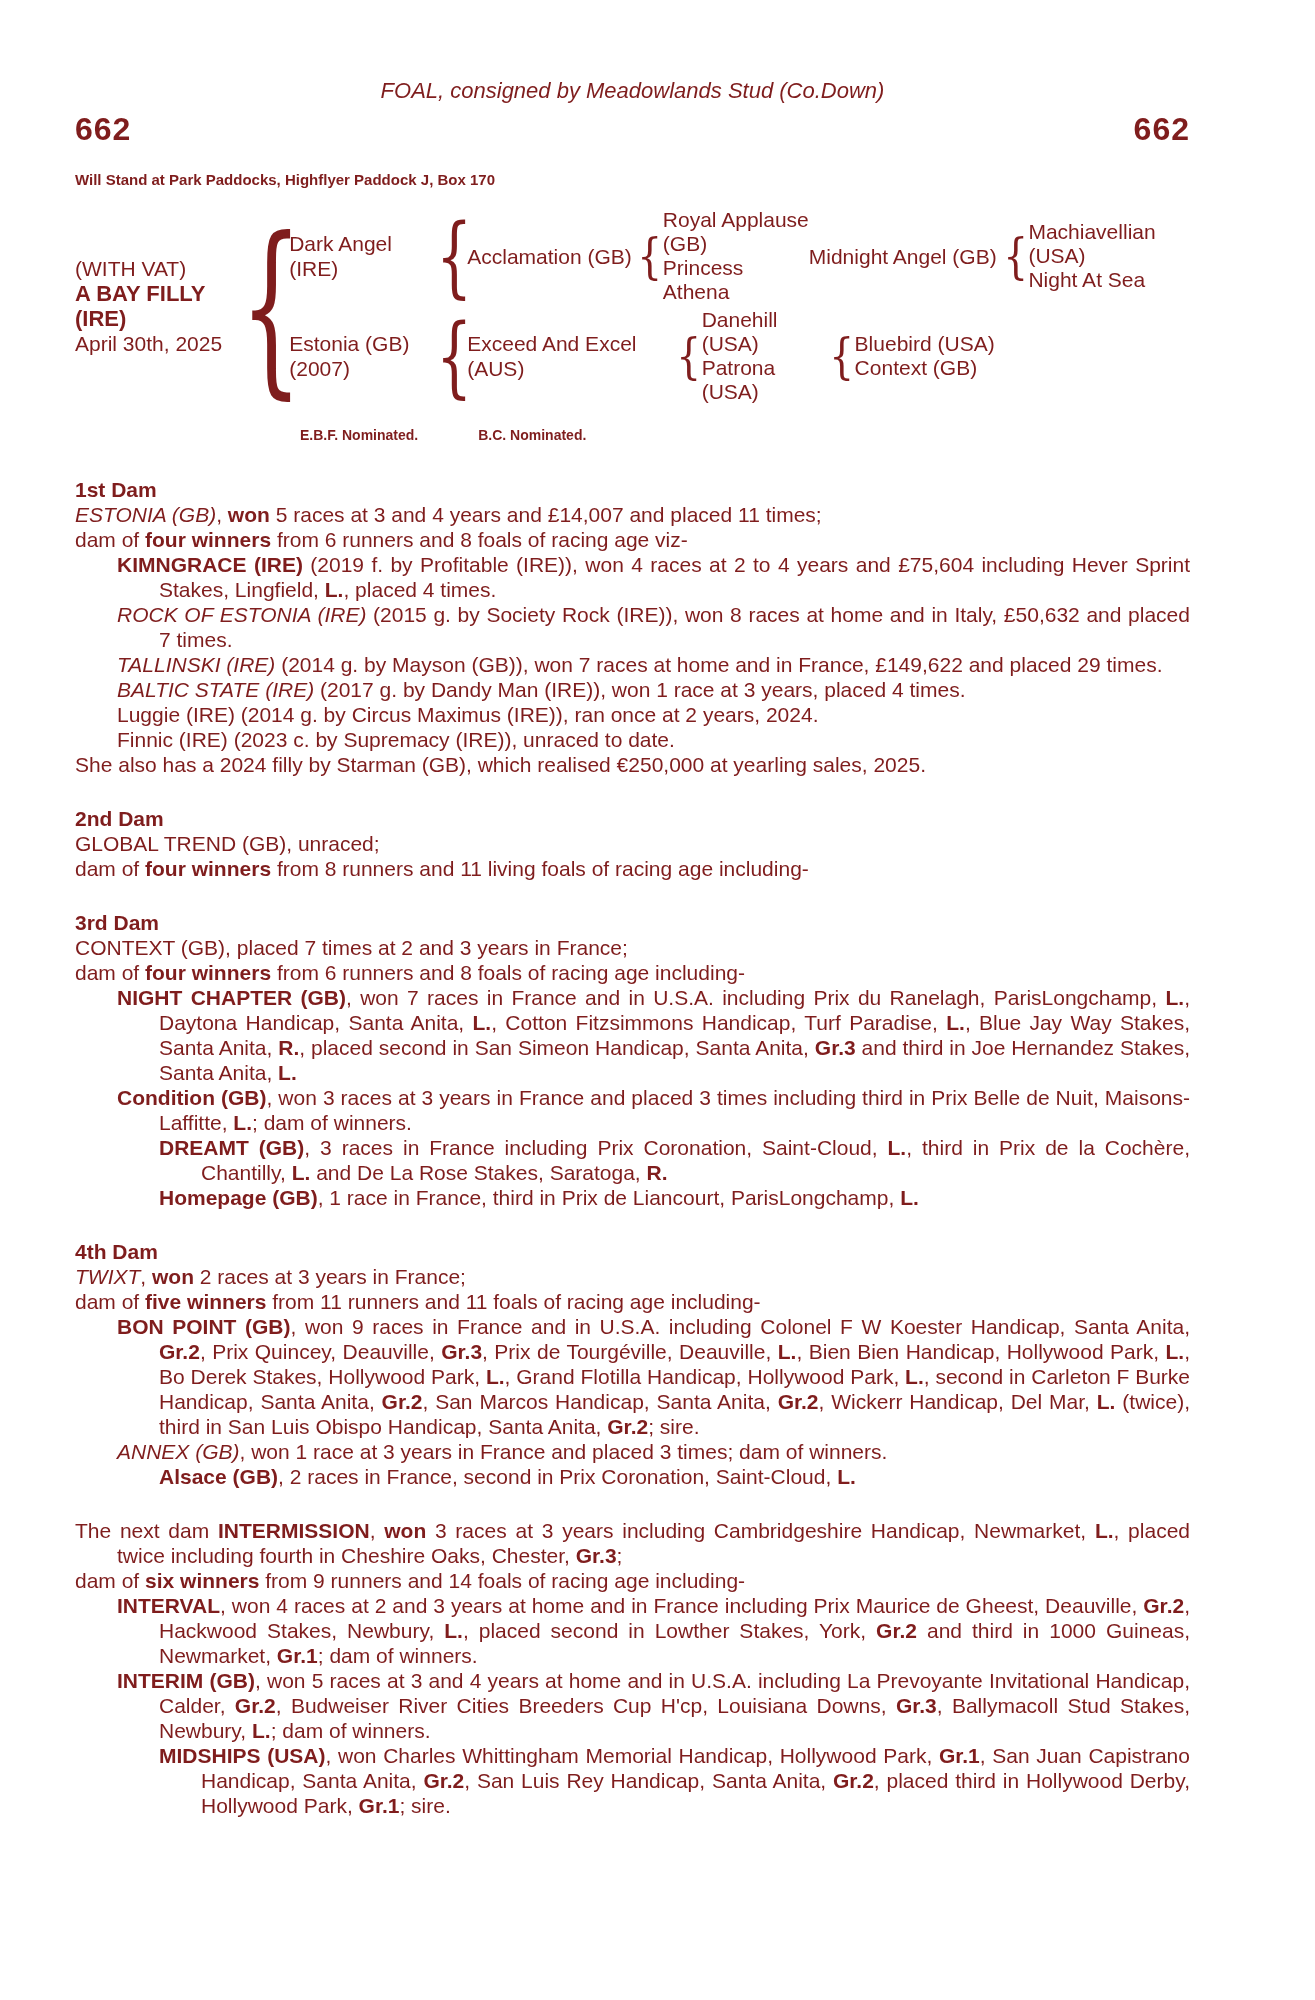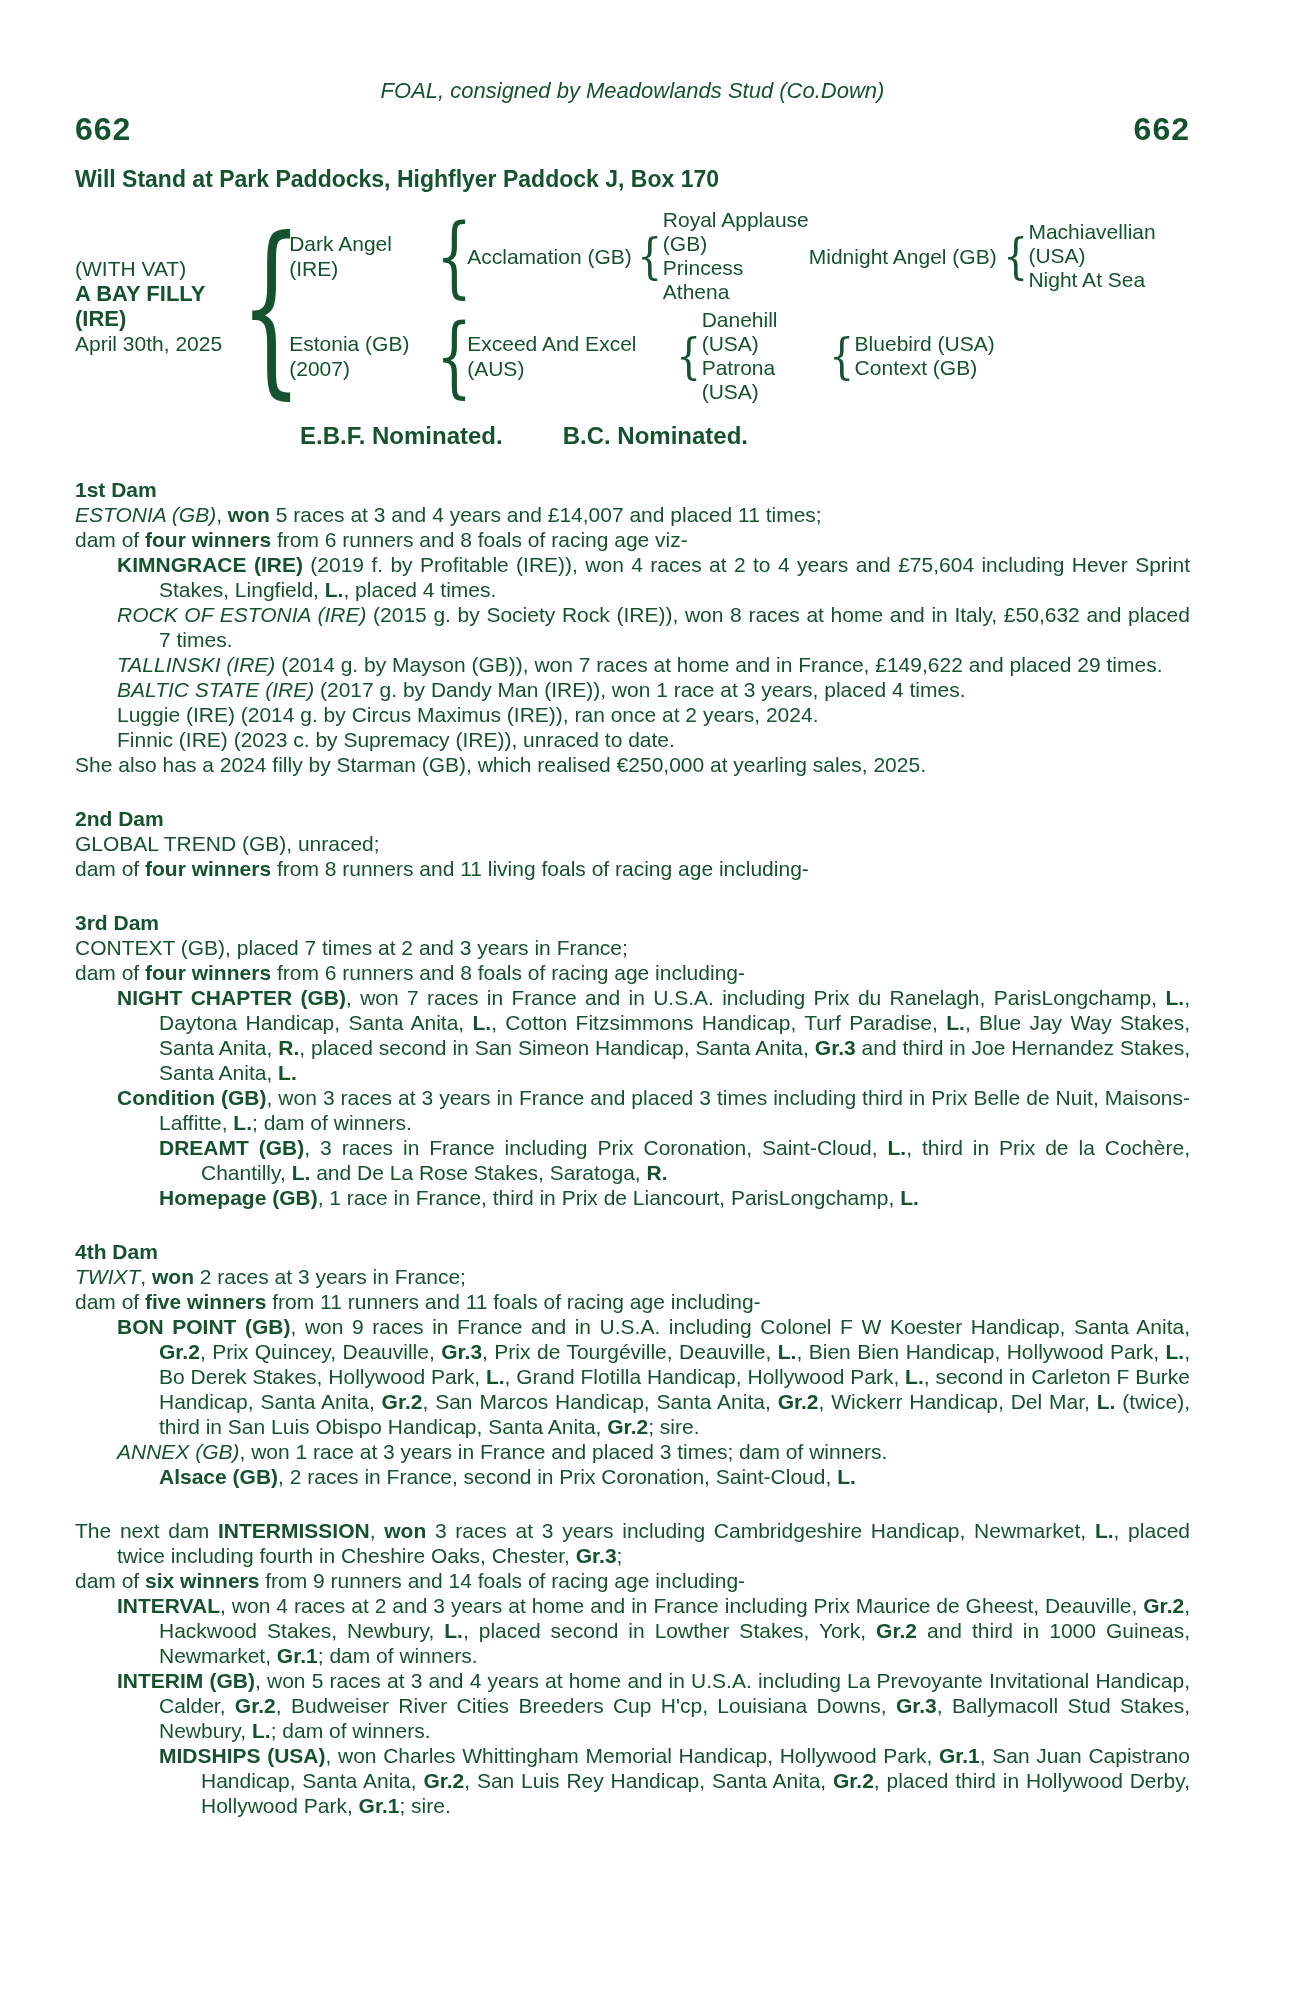--- a/index.html
+++ b/index.html
@@ -1,47 +1,47 @@
 <!DOCTYPE html>
 <html><head>
 <meta charset="utf-8">
 <style>
   html,body{margin:0;padding:0;background:#ffffff;}
   .page{
-    width:1315px;height:2000px;background:#ffffff;color:#14532d;
+    width:1315px;height:2000px;background:#ffffff;color:#7f1d1d;
     font-family:"Liberation Sans","DejaVu Sans",sans-serif;
     font-size:21px;line-height:25px;overflow:hidden;box-sizing:border-box;
   }
   .content{margin:0 125px 0 75px;}
   .b{font-weight:bold;}
   .i{font-style:italic;}
   .consignor{padding-top:78px;text-align:center;font-style:italic;font-size:22px;}
   .lot-row{display:flex;justify-content:space-between;align-items:flex-start;margin-top:4px;height:46px;}
   .lot{font-weight:bold;font-size:32px;line-height:44px;letter-spacing:1px;}
-  .stand{margin-top:14px;font-weight:bold;font-size:23px;}
+  .stand{margin-top:14px;font-weight:bold;font-size:15px;}
   
   .ped{display:flex;height:200px;margin-top:14px;}
   .ped-foal{width:208px;display:flex;flex-direction:column;justify-content:center;}
   .ped-foal .name{font-weight:bold;font-size:22px;}
   .ped-gen1{display:flex;flex-direction:column;flex:1;}
   .ped-half{display:flex;flex:1;}
   .ped-parent{width:152px;display:flex;flex-direction:column;justify-content:center;}
   .ped-gp-col{display:flex;flex-direction:row;flex:1;}
   .ped-gp-row{display:flex;flex:1;}
   .ped-gp-name{width:228px;display:flex;align-items:center;}
   .ped-gg{display:flex;flex-direction:column;justify-content:center;line-height:24px;}
   .brace{display:flex;align-items:center;justify-content:center;overflow:visible;}
   .brace::before{content:"{";font-family:"DejaVu Serif",serif;font-weight:400;display:block;}
   .brace-lg{width:36px;}
   .brace-lg::before{font-size:158px;transform:scale(0.62,1.18);}
   .brace-md{width:26px;}
   .brace-md::before{font-size:76px;transform:scale(0.75,1.15);}
   .brace-sm{width:26px;}
   .brace-sm::before{font-size:46px;transform:scale(0.85,1.05);}
-  .nom-row{display:flex;gap:60px;margin-top:17px;margin-left:225px;font-weight:bold;font-size:24px;}
+  .nom-row{display:flex;gap:60px;margin-top:17px;margin-left:225px;font-weight:bold;font-size:14px;}
   
   .section{margin-top:29px;}
   .sec-head{font-weight:bold;}
   .para{text-align:justify;}
   .p0{padding-left:42px;text-indent:-42px;}
   .p1{padding-left:84px;text-indent:-42px;}
   .p2{padding-left:126px;text-indent:-42px;}
 </style>
 </head>
 <body>

